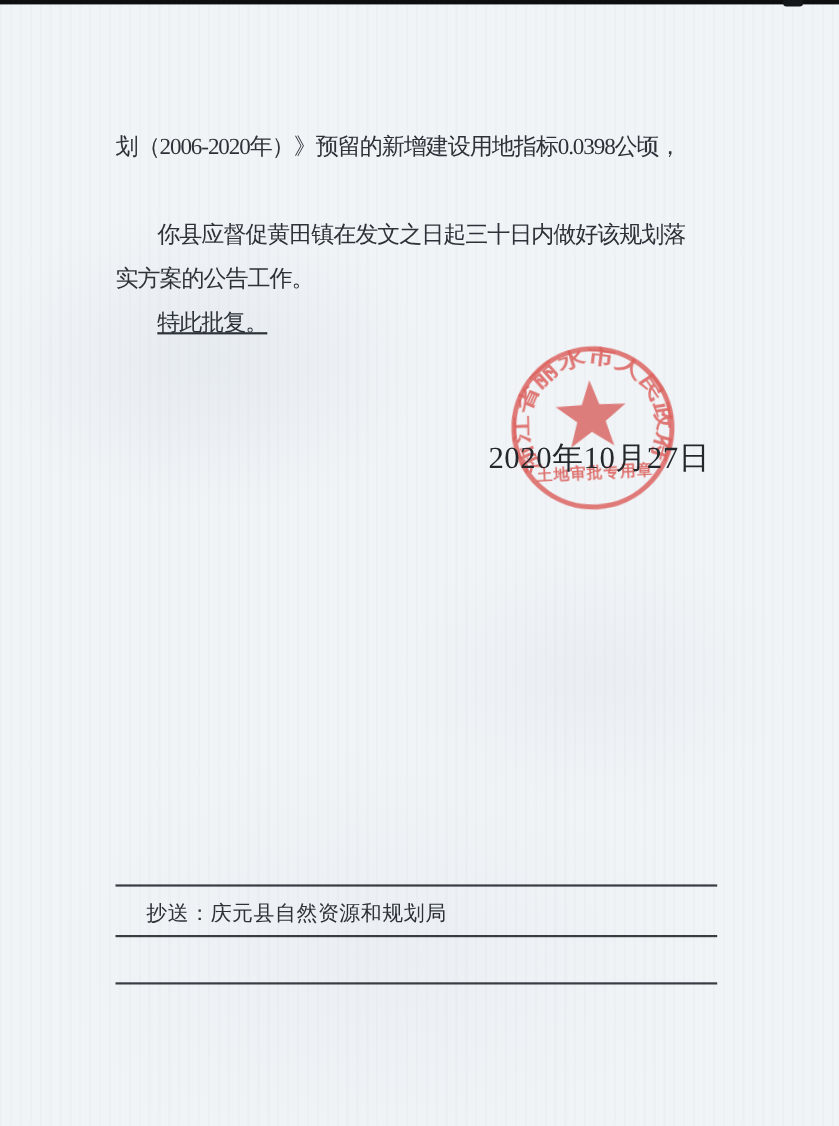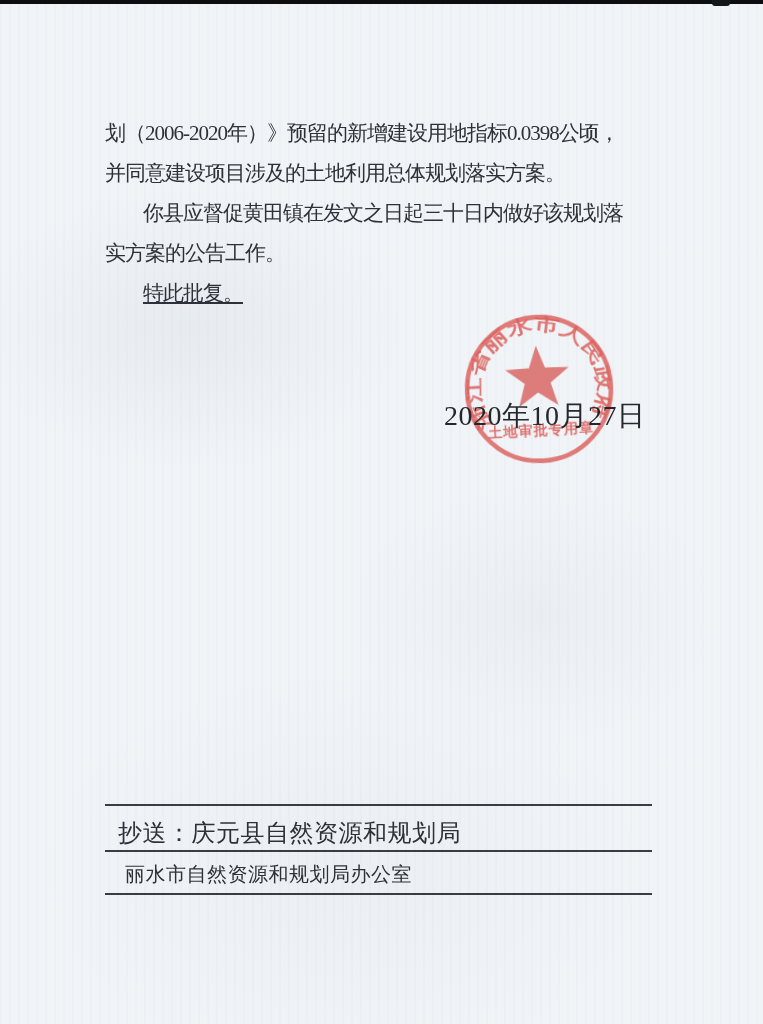--- a/index.html
+++ b/index.html
@@ -79,23 +79,23 @@
     left: 105px;
     width: 547px;
     height: 2px;
     background: #383d44;
   }
   .fr-1 { top: 804px; }
   .fr-2 { top: 850px; }
   .fr-3 { top: 893px; }
   .footer-cc {
     position: absolute;
-    left: 118px;
+    left: 133px;
     top: 817px;
-    font-size: 24px;
+    font-size: 19px;
     letter-spacing: 0.5px;
     white-space: nowrap;
   }
   .footer-row {
     position: absolute;
     left: 125px;
     top: 861px;
     width: 531px;
     display: flex;
     justify-content: space-between;
@@ -106,38 +106,36 @@
 </style>
 </head>
 <body>
 
 <div class="page">
 
   <div class="scan-strip-top"></div>
   <div class="scan-smudge"></div>
 
   <div class="body-line bl-0">划（2006-2020年）》预留的新增建设用地指标0.0398公顷，</div>
-  <div class="body-line bl-1">并同意建设项目涉及的土地利用总体规划落实方案。</div>
   <div class="body-line bl-3">实方案的公告工作。</div>
   <div class="body-line bl-2 indent">你县应督促黄田镇在发文之日起三十日内做好该规划落</div>
   <div class="body-line bl-4 indent">特此批复。</div>
 
   <svg class="seal" viewBox="0 0 160 160" xmlns="http://www.w3.org/2000/svg">
     <circle cx="80" cy="80" r="71" fill="none" stroke="#d9534f" stroke-width="4.5" stroke-opacity="0.82"></circle>
     <polygon points="79,37 86.9,59.1 110.4,59.8 91.8,74.2 98.4,96.7 79,83.5 59.6,96.7 66.2,74.2 47.6,59.8 71.1,59.1" fill="#d64f4b" fill-opacity="0.78"></polygon>
     <path id="seal-arc" d="M 32.5 113.3 A 58 58 0 1 1 127.5 113.3" fill="none"></path>
     <text font-size="17.5" fill="#d9534f" fill-opacity="0.85" font-family="'Liberation Serif','DejaVu Serif',serif" font-weight="bold">
       <textPath href="#seal-arc" startOffset="0" textLength="248" lengthAdjust="spacingAndGlyphs">浙江省丽水市人民政府</textPath>
     </text>
     <text x="80" y="125" text-anchor="middle" font-size="14" letter-spacing="1" fill="#d9534f" fill-opacity="0.88" font-family="'Liberation Serif','DejaVu Serif',serif" font-weight="bold">土地审批专用章</text>
   </svg>
 
   <div class="doc-date">2020年10月27日</div>
 
   <div class="footer-rule fr-1"></div>
   <div class="footer-cc">抄送：庆元县自然资源和规划局</div>
   <div class="footer-rule fr-2"></div>
   <div class="footer-row">
-    <span>丽水市自然资源和规划局办公室</span>
   </div>
   <div class="footer-rule fr-3"></div>
 
 </div>
 
 </body></html>

